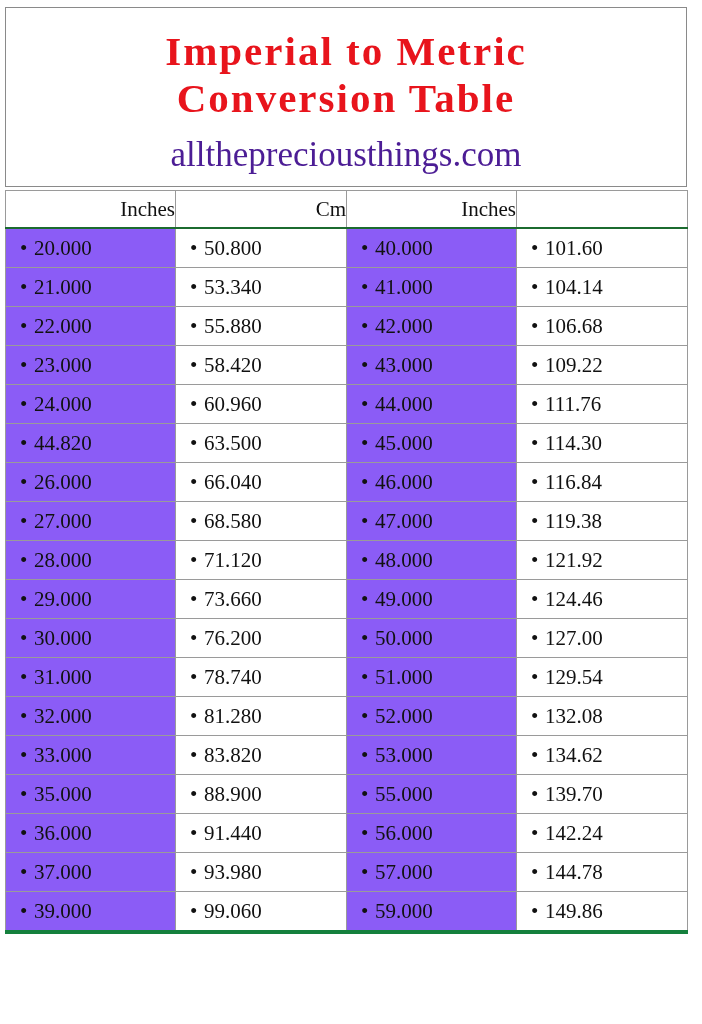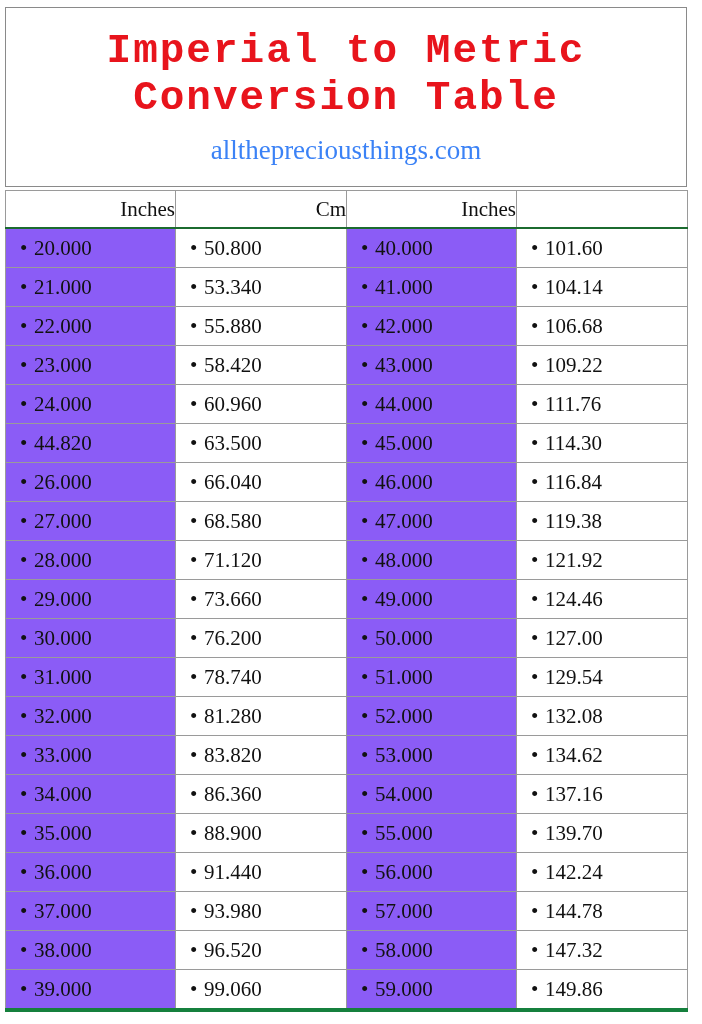--- a/index.html
+++ b/index.html
@@ -27,36 +27,36 @@
     top: 7px;
     width: 682px;
     height: 180px;
     background: #ffffff;
     border: 1px solid #8a8a8a;
     box-sizing: border-box;
     text-align: center;
   }
   .title-line {
     color: #e8141c;
-    font-family: Liberation Mono, monospace;
+    font-family: Liberation Serif, serif;
     font-weight: bold;
     letter-spacing: 2px;
     line-height: 1.0;
   }
   .title-line-1 {
     font-size: 41px;
     margin-top: 23px;
   }
   .title-line-2 {
     font-size: 41px;
     margin-top: 6px;
   }
   .site {
-    color: #3b82f6;
-    font-size: 27px;
+    color: #4c1d95;
+    font-size: 35px;
     margin-top: 16px;
     font-family: "Liberation Serif", serif;
   }
 
   
   .table-wrap {
     position: absolute;
     left: 5px;
     top: 190px;
     width: 682px;
@@ -212,48 +212,36 @@
             <td class="blue"><span class="bullet">•</span><span>52.000</span></td>
             <td class="white"><span class="bullet">•</span><span>132.08</span></td>
           </tr>
           <tr>
             <td class="blue"><span class="bullet">•</span><span>33.000</span></td>
             <td class="white"><span class="bullet">•</span><span>83.820</span></td>
             <td class="blue"><span class="bullet">•</span><span>53.000</span></td>
             <td class="white"><span class="bullet">•</span><span>134.62</span></td>
           </tr>
           <tr>
-            <td class="blue"><span class="bullet">•</span><span>34.000</span></td>
-            <td class="white"><span class="bullet">•</span><span>86.360</span></td>
-            <td class="blue"><span class="bullet">•</span><span>54.000</span></td>
-            <td class="white"><span class="bullet">•</span><span>137.16</span></td>
-          </tr>
-          <tr>
             <td class="blue"><span class="bullet">•</span><span>35.000</span></td>
             <td class="white"><span class="bullet">•</span><span>88.900</span></td>
             <td class="blue"><span class="bullet">•</span><span>55.000</span></td>
             <td class="white"><span class="bullet">•</span><span>139.70</span></td>
           </tr>
           <tr>
             <td class="blue"><span class="bullet">•</span><span>36.000</span></td>
             <td class="white"><span class="bullet">•</span><span>91.440</span></td>
             <td class="blue"><span class="bullet">•</span><span>56.000</span></td>
             <td class="white"><span class="bullet">•</span><span>142.24</span></td>
           </tr>
           <tr>
             <td class="blue"><span class="bullet">•</span><span>37.000</span></td>
             <td class="white"><span class="bullet">•</span><span>93.980</span></td>
             <td class="blue"><span class="bullet">•</span><span>57.000</span></td>
             <td class="white"><span class="bullet">•</span><span>144.78</span></td>
-          </tr>
-          <tr>
-            <td class="blue"><span class="bullet">•</span><span>38.000</span></td>
-            <td class="white"><span class="bullet">•</span><span>96.520</span></td>
-            <td class="blue"><span class="bullet">•</span><span>58.000</span></td>
-            <td class="white"><span class="bullet">•</span><span>147.32</span></td>
           </tr>
           <tr class="last">
             <td class="blue"><span class="bullet">•</span><span>39.000</span></td>
             <td class="white"><span class="bullet">•</span><span>99.060</span></td>
             <td class="blue"><span class="bullet">•</span><span>59.000</span></td>
             <td class="white"><span class="bullet">•</span><span>149.86</span></td>
           </tr>
         </tbody>
     </table>
   </div>

